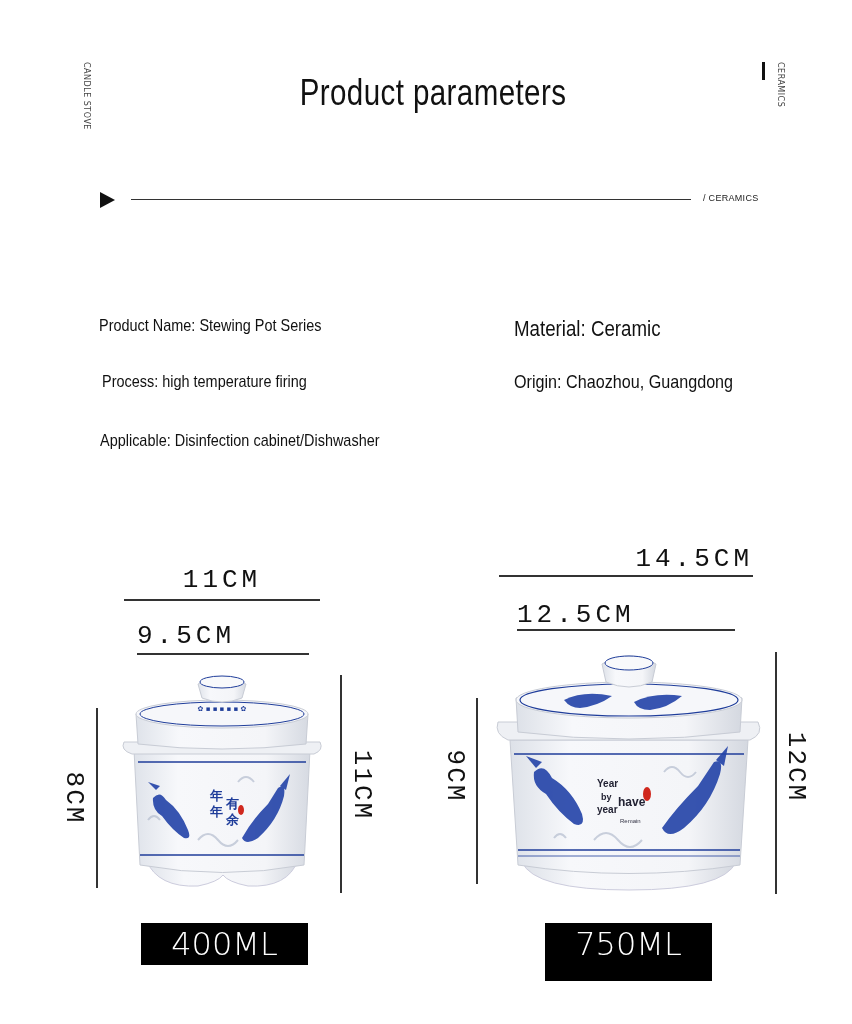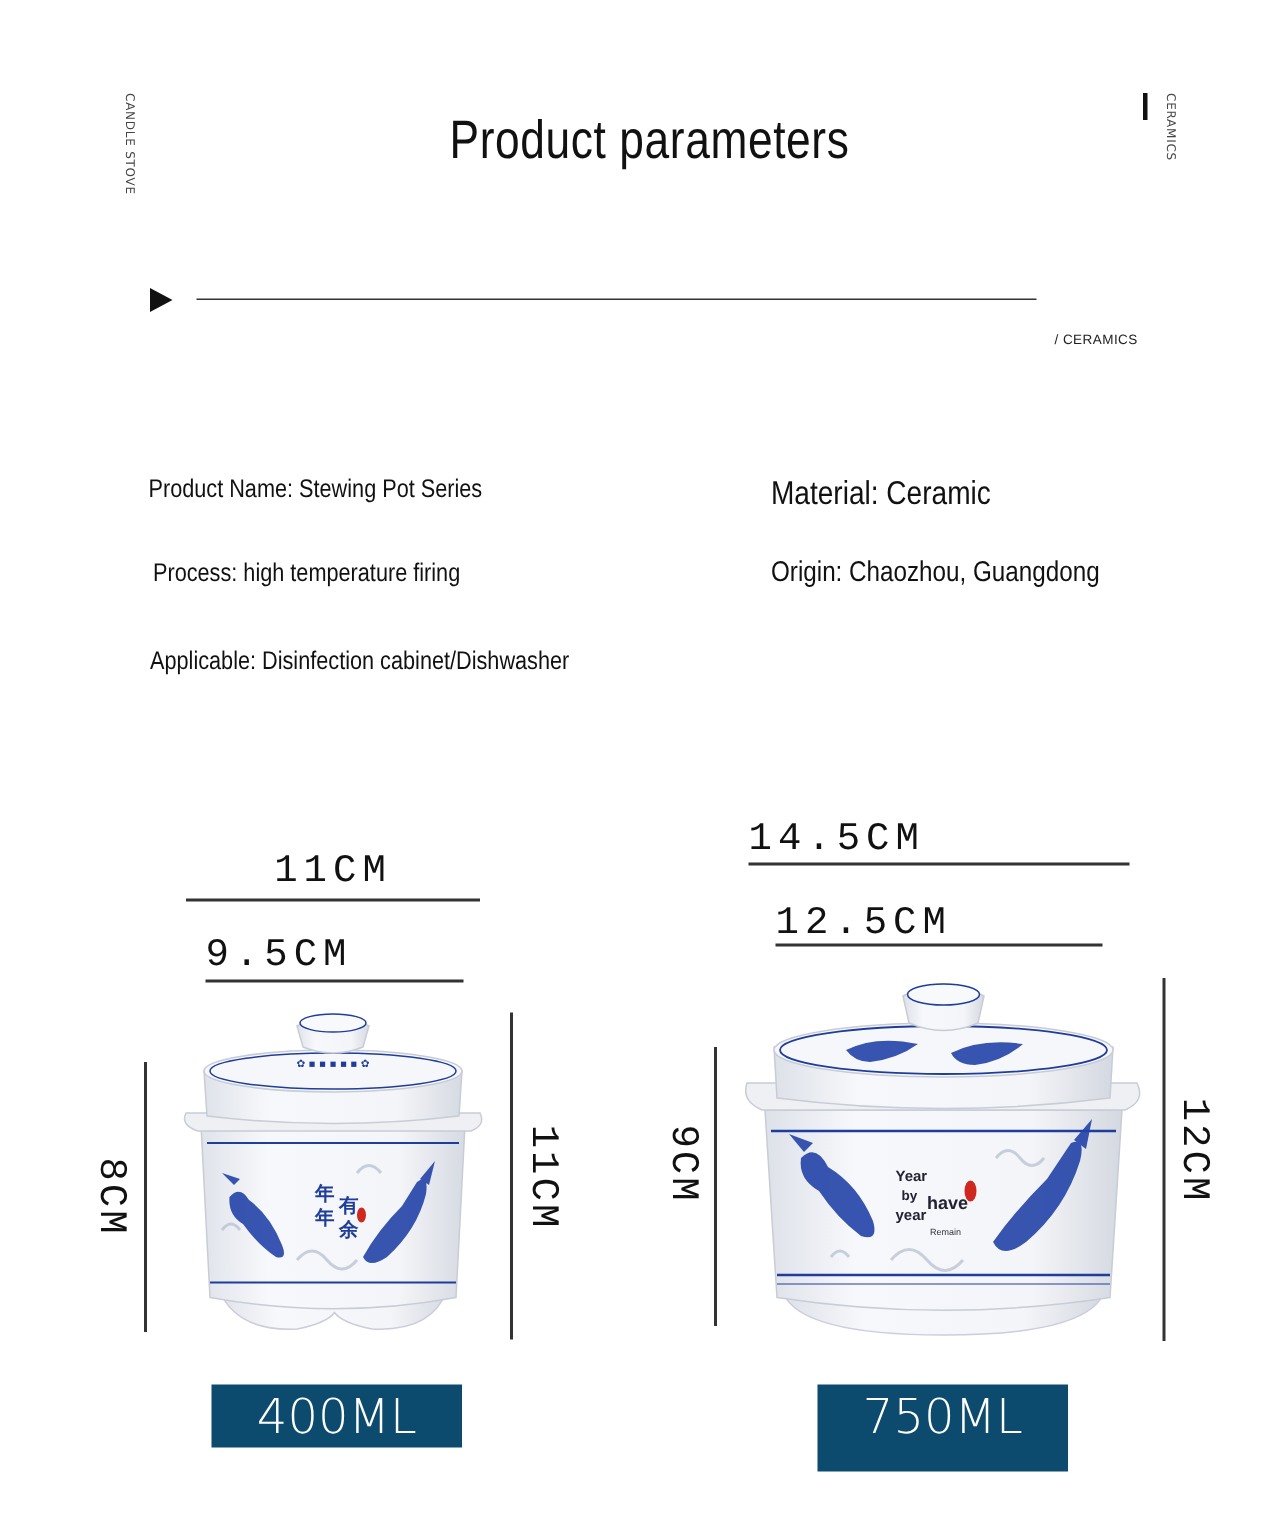--- a/index.html
+++ b/index.html
@@ -7,35 +7,35 @@
   .abs{position:absolute;}
   .vert{writing-mode:vertical-rl;}
   .side-label{font-size:8px;letter-spacing:0.5px;color:#444;font-family:"DejaVu Sans",sans-serif;}
   .title{left:0;width:866px;top:72px;text-align:center;font-size:36px;font-family:"Liberation Sans Narrow","Liberation Sans",sans-serif;transform:scaleX(0.82);transform-origin:433px 0;font-weight:normal;letter-spacing:0.5px;}
   .title span{display:inline-block;}
   .spec{font-size:17px;transform:scaleX(0.85);transform-origin:0 0;white-space:nowrap;color:#111;}
   .spec.big{font-size:22px;}
   .dim{font-family:"Liberation Mono","DejaVu Sans Mono",monospace;font-size:26px;letter-spacing:4px;color:#111;}
   .hline{background:#333;height:2px;}
   .vline{background:#333;width:2px;}
-  .vol{background:#0c4a6e;color:#fff;font-size:32px;text-align:center;line-height:42px;font-family:"DejaVu Sans",sans-serif;font-weight:300;}
+  .vol{background:#000000;color:#fff;font-size:32px;text-align:center;line-height:42px;font-family:"DejaVu Sans",sans-serif;font-weight:300;}
   .rot{transform:rotate(90deg);transform-origin:center center;white-space:nowrap;}
 </style>
 </head>
 <body>
 
 <div class="abs vert side-label" style="left:82px;top:62px;">CANDLE STOVE</div>
 <div class="abs" style="left:762px;top:62px;width:3px;height:18px;background:#111;"></div>
 <div class="abs vert side-label" style="left:776px;top:62px;">CERAMICS</div>
 
 <div class="abs title"><span>Product parameters</span></div>
 
 <div class="abs" style="left:100px;top:192px;width:0;height:0;border-top:8px solid transparent;border-bottom:8px solid transparent;border-left:15px solid #111;"></div>
 <div class="abs" style="left:131px;top:199px;width:560px;height:1px;background:#333;"></div>
-<div class="abs" style="left:703px;top:193px;font-size:9px;letter-spacing:0.3px;color:#222;margin-top:28px;">/ CERAMICS</div>
+<div class="abs" style="left:703px;top:193px;font-size:9px;letter-spacing:0.3px;color:#222;">/ CERAMICS</div>
 
 <div class="abs spec" style="left:99px;top:316px;">Product Name: Stewing Pot Series</div>
 <div class="abs spec" style="left:102px;top:372px;">Process: high temperature firing</div>
 <div class="abs spec" style="left:100px;top:431px;">Applicable: Disinfection cabinet/Dishwasher</div>
 <div class="abs spec big" style="left:514px;top:316px;">Material: Ceramic</div>
 <div class="abs spec" style="left:514px;top:371px;font-size:19px;">Origin: Chaozhou, Guangdong</div>
 
 <div class="abs dim" style="left:124px;top:565px;width:196px;text-align:center;">11CM</div>
 <div class="abs hline" style="left:124px;top:599px;width:196px;"></div>
 <div class="abs dim" style="left:137px;top:621px;width:172px;text-align:left;">9.5CM</div>
@@ -94,21 +94,21 @@
     <path d="M30 150 q6 -8 12 0"></path>
   </g>
 
   <text x="92" y="130" font-size="13" fill="#1f3d9a" font-family="DejaVu Sans, sans-serif" font-weight="bold">年</text>
   <text x="92" y="146" font-size="13" fill="#1f3d9a" font-family="DejaVu Sans, sans-serif" font-weight="bold">年</text>
   <text x="108" y="138" font-size="13" fill="#1f3d9a" font-family="DejaVu Sans, sans-serif" font-weight="bold">有</text>
   <text x="108" y="154" font-size="13" fill="#1f3d9a" font-family="DejaVu Sans, sans-serif" font-weight="bold">余</text>
   <ellipse cx="123" cy="140" rx="3" ry="5" fill="#d0281e"></ellipse>
 </svg>
 
-<div class="abs dim" style="left:499px;top:544px;width:254px;text-align:left;">14.5CM</div>
+<div class="abs dim" style="left:499px;top:544px;width:254px;text-align:right;">14.5CM</div>
 <div class="abs hline" style="left:499px;top:575px;width:254px;"></div>
 <div class="abs dim" style="left:517px;top:600px;width:218px;text-align:left;">12.5CM</div>
 <div class="abs hline" style="left:517px;top:629px;width:218px;"></div>
 
 <div class="abs vline" style="left:476px;top:698px;height:186px;"></div>
 <div class="abs" style="left:434px;top:756px;width:42px;height:40px;display:flex;align-items:center;justify-content:center;">
   <div class="dim rot" style="letter-spacing:2px;">9CM</div>
 </div>
 
 <div class="abs vline" style="left:775px;top:652px;height:242px;"></div>

